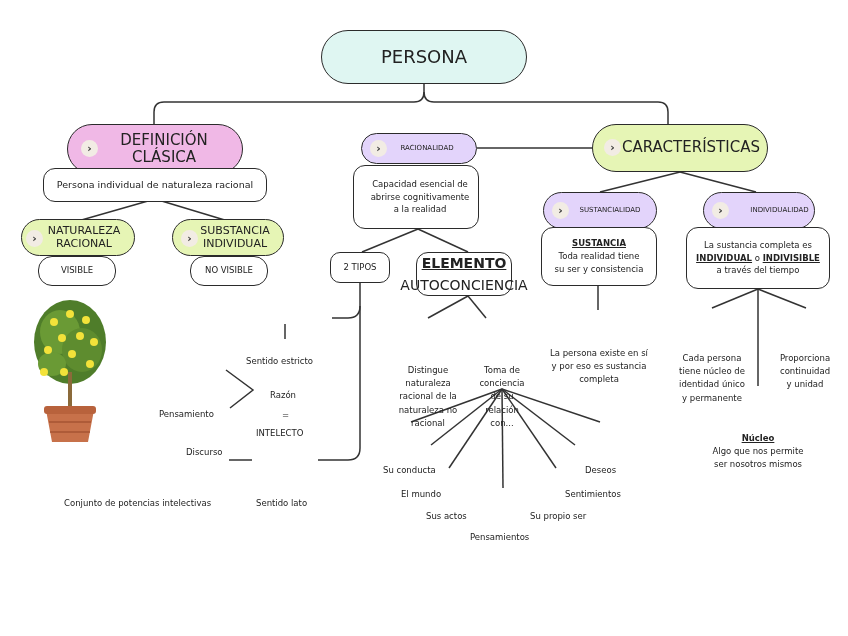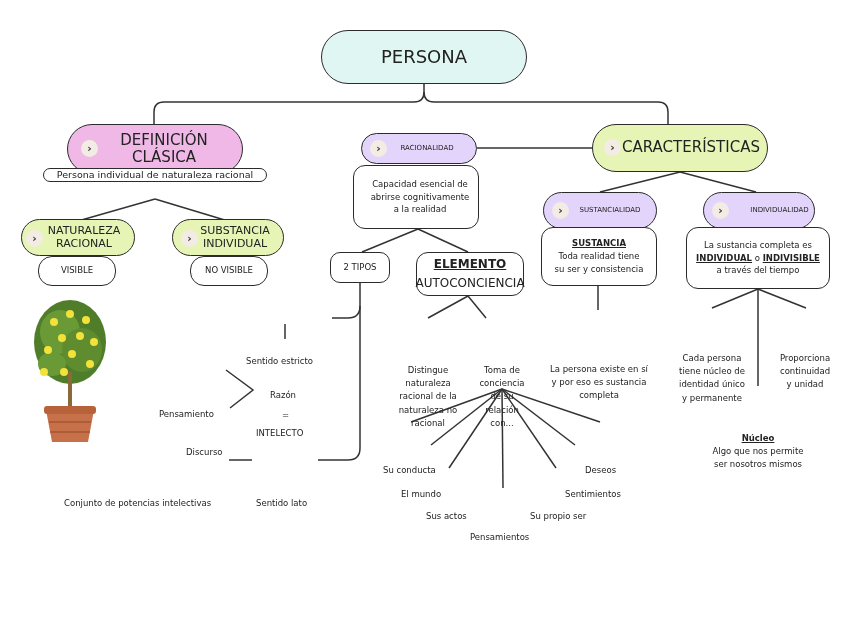--- a/index.html
+++ b/index.html
@@ -67,21 +67,21 @@
 
 <div class="node pill" style="left:321px;top:30px;width:206px;height:54px;background:#dff6f2;font-size:18px;">
   <span>PERSONA</span>
 </div>
 
 <div class="node pill" style="left:67px;top:124px;width:176px;height:50px;background:#f0b8e6;font-size:15px;flex-direction:column;">
   <span class="chev" style="left:13px;top:15px;">›</span>
   <span style="margin-left:18px;">DEFINICIÓN</span>
   <span style="margin-left:18px;">CLÁSICA</span>
 </div>
-<div class="node box" style="left:43px;top:168px;width:224px;height:14px;font-size:9.5px;text-align:right;">
+<div class="node box" style="left:43px;top:168px;width:224px;height:34px;font-size:9.5px;text-align:right;">
   <span>Persona individual de naturaleza racional</span>
 </div>
 
 <div class="node pill" style="left:21px;top:219px;width:114px;height:37px;background:#e6f5b5;font-size:11px;flex-direction:column;">
   <span class="chev" style="left:4px;top:10px;">›</span>
   <span style="margin-left:12px;">NATURALEZA</span>
   <span style="margin-left:12px;">RACIONAL</span>
 </div>
 <div class="node box" style="left:38px;top:256px;width:78px;height:30px;font-size:8.5px;border-radius:14px;">
   <span>VISIBLE</span>
@@ -127,21 +127,21 @@
 </div>
 <div class="node box" style="left:353px;top:165px;width:126px;height:64px;font-size:8.5px;flex-direction:column;line-height:1.5;padding-left:8px;">
   <span>Capacidad esencial de</span>
   <span>abrirse cognitivamente</span>
   <span>a la realidad</span>
 </div>
 
 <div class="node box" style="left:330px;top:252px;width:60px;height:31px;font-size:8.5px;border-radius:10px;">
   <span>2 TIPOS</span>
 </div>
-<div class="node box" style="left:416px;top:252px;width:108px;height:44px;font-size:12px;flex-direction:column;line-height:1.6;">
+<div class="node box" style="left:416px;top:252px;width:96px;height:44px;font-size:14px;flex-direction:column;line-height:1.6;">
   <u class="b">ELEMENTO</u>
   <span>AUTOCONCIENCIA</span>
 </div>
 
 <span class="lbl" style="left:246px;top:311px;">Sentido estricto</span>
 <span class="lbl" style="left:270px;top:345px;">Razón</span>
 <span class="lbl" style="left:282px;top:365px;">=</span>
 <span class="lbl" style="left:256px;top:383px;">INTELECTO</span>
 <span class="lbl" style="left:159px;top:364px;">Pensamiento</span>
 <span class="lbl" style="left:186px;top:402px;">Discurso</span>
@@ -178,21 +178,21 @@
 
 <div class="node pill" style="left:543px;top:192px;width:114px;height:37px;background:#e3d4fb;font-size:7px;">
   <span class="chev" style="left:8px;top:9px;">›</span>
   <span style="margin-left:20px;">SUSTANCIALIDAD</span>
 </div>
 <div class="node box" style="left:541px;top:227px;width:116px;height:59px;font-size:8.5px;flex-direction:column;line-height:1.5;">
   <u class="b">SUSTANCIA</u>
   <span>Toda realidad tiene</span>
   <span>su ser y consistencia</span>
 </div>
-<div class="lbl" style="left:540px;top:319px;width:118px;text-align:center;">
+<div class="lbl" style="left:540px;top:303px;width:118px;text-align:center;">
   <div>La persona existe en sí</div>
   <div>y por eso es sustancia</div>
   <div>completa</div>
 </div>
 
 <div class="node pill" style="left:703px;top:192px;width:112px;height:37px;background:#e3d4fb;font-size:7px;">
   <span class="chev" style="left:8px;top:9px;">›</span>
   <span style="margin-left:20px;padding-left:21px;">INDIVIDUALIDAD</span>
 </div>
 <div class="node box" style="left:686px;top:227px;width:144px;height:62px;font-size:8.5px;flex-direction:column;line-height:1.5;">

